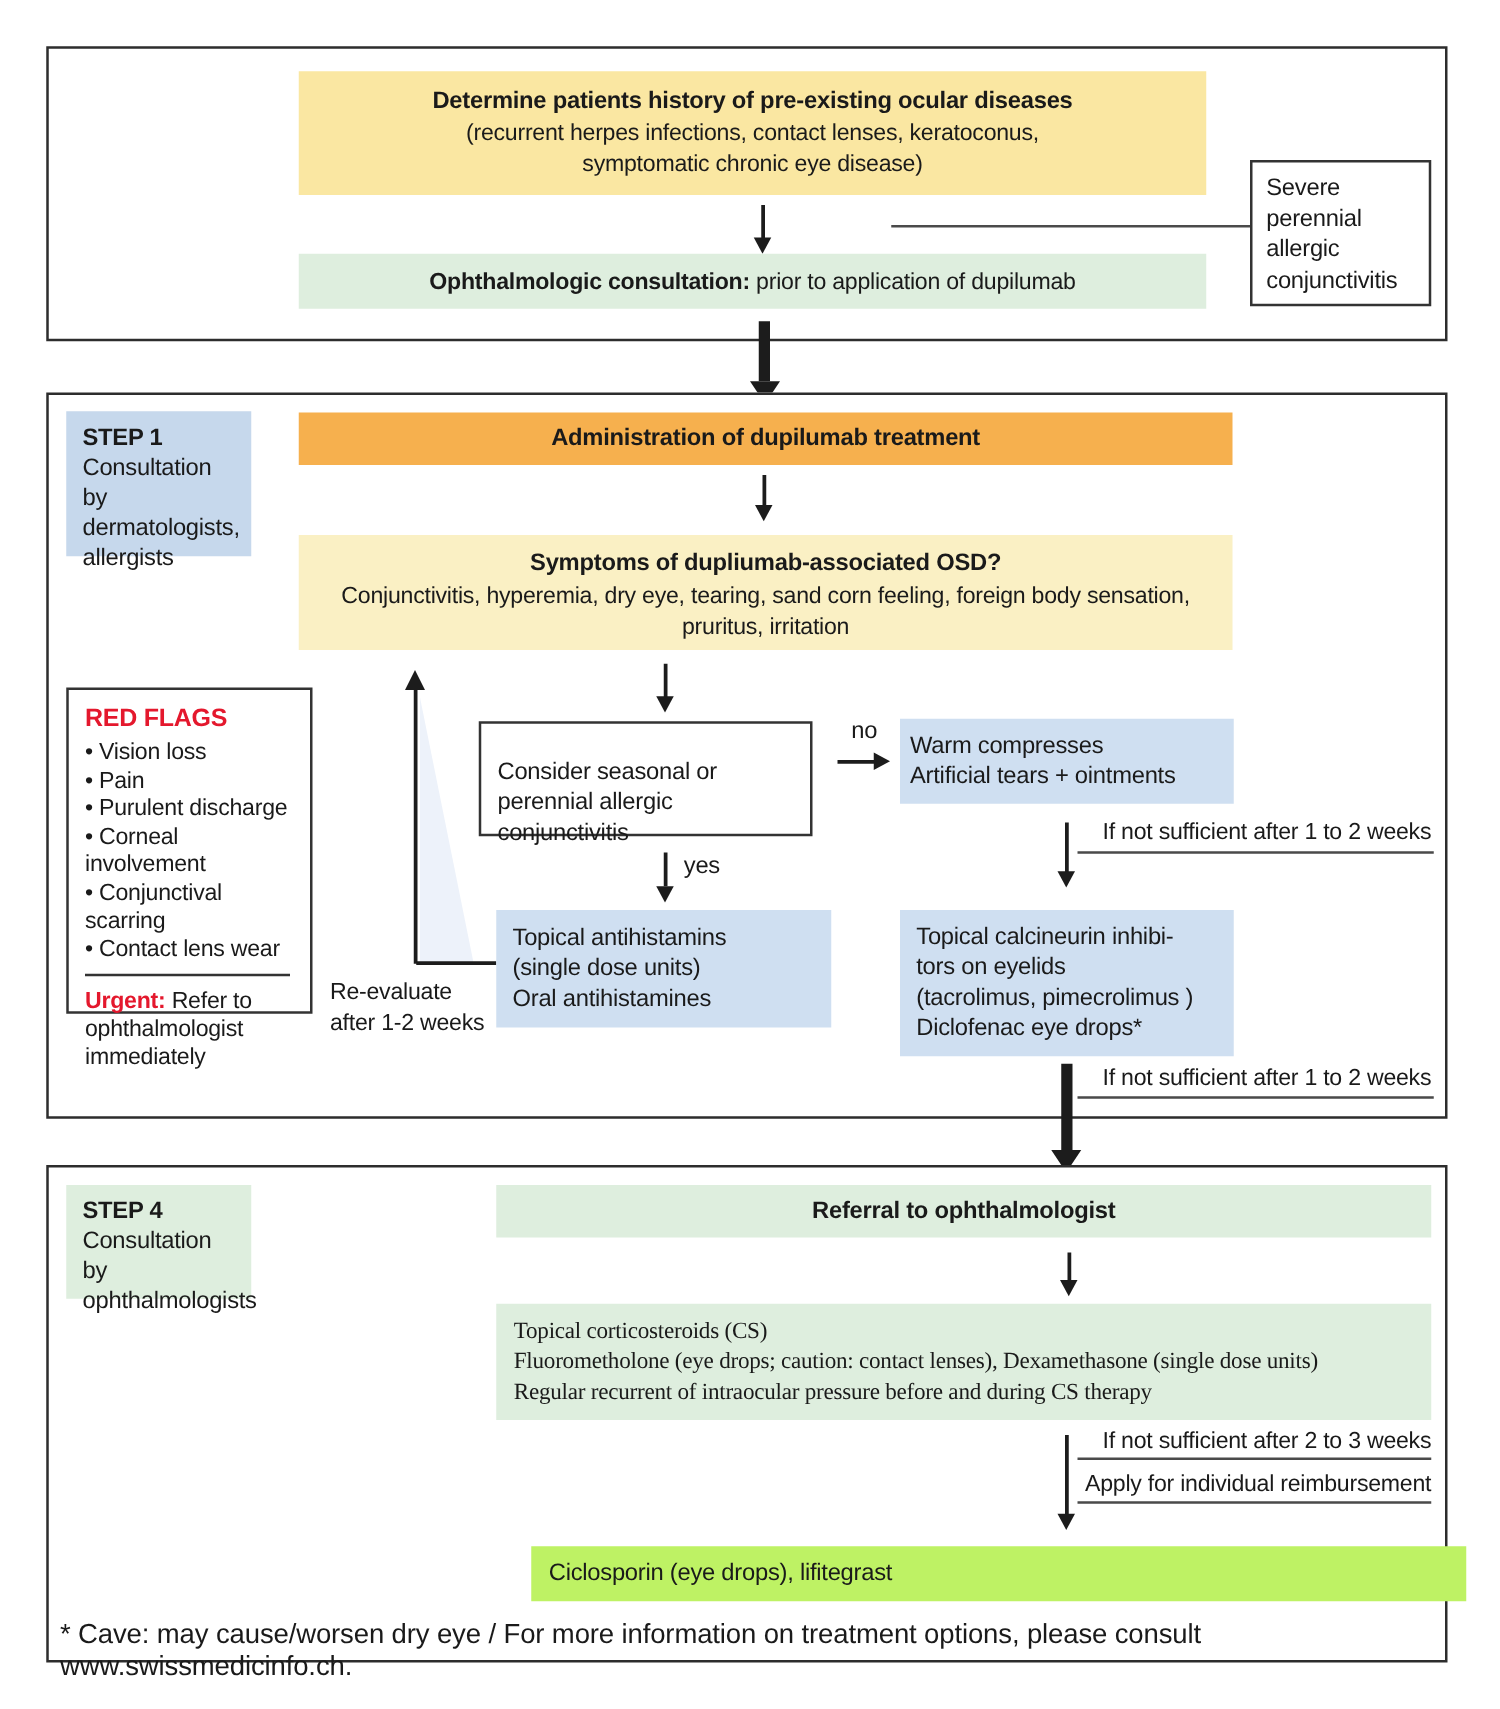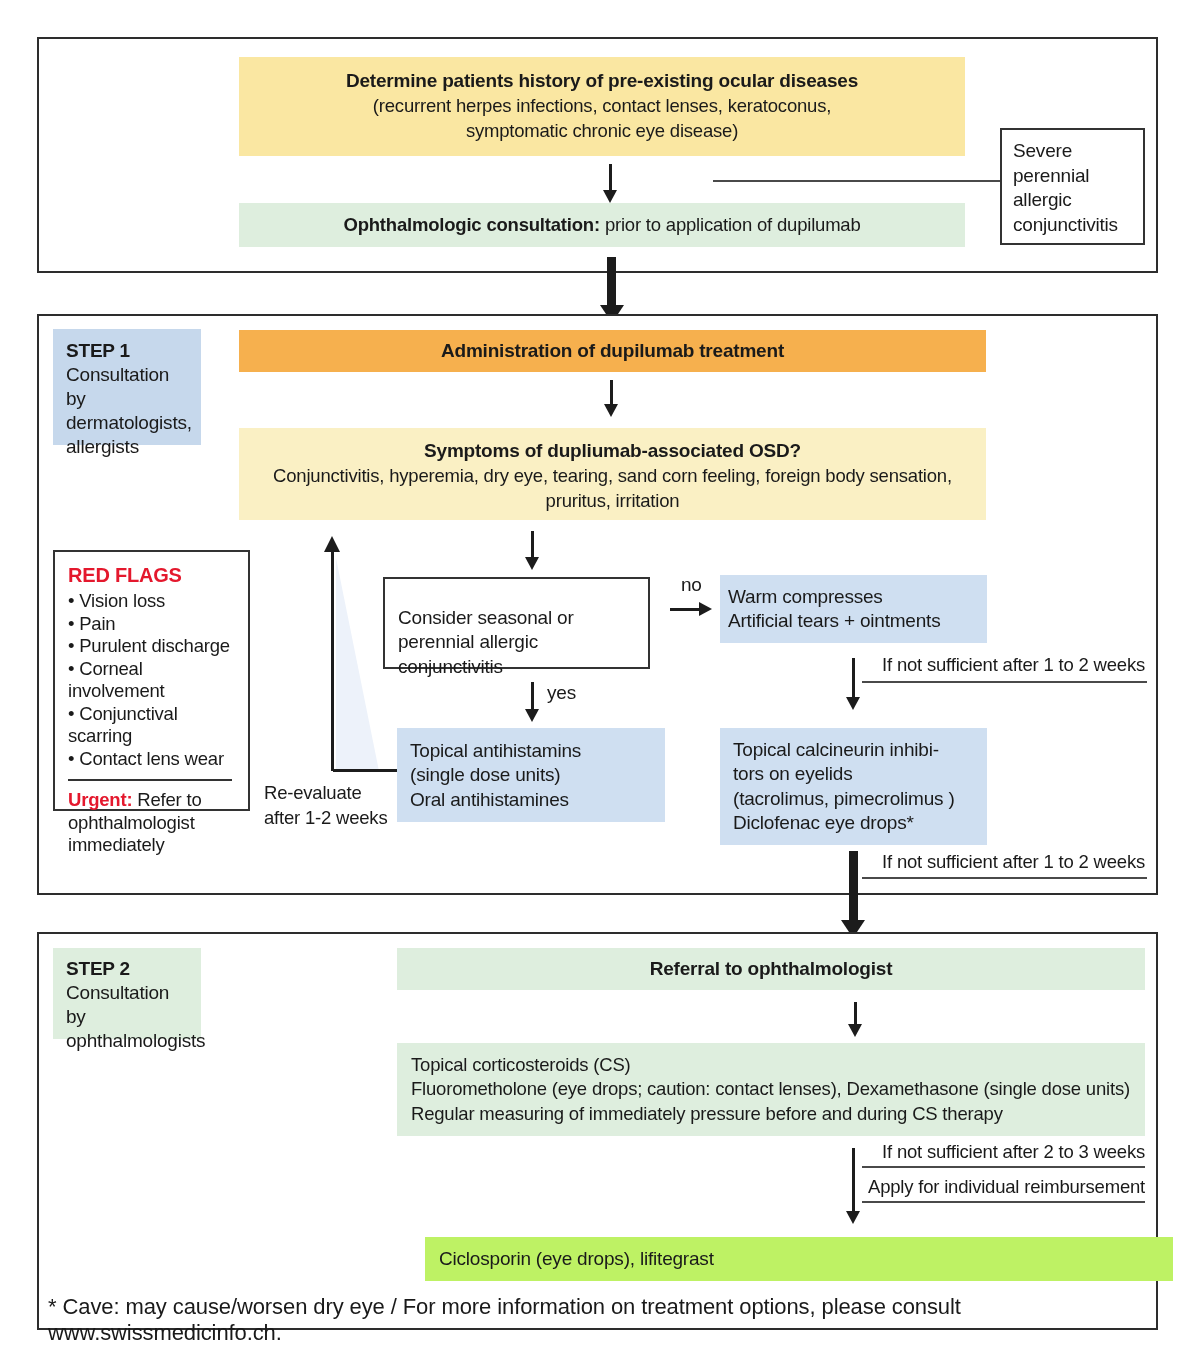--- a/index.html
+++ b/index.html
@@ -160,37 +160,37 @@
   <div class="abs ns-label" style="left:860px;top:851px;">If not sufficient after 1 to 2 weeks</div>
   <div class="gline" style="left:862px;top:877px;width:285px;height:2px;"></div>
   <div>
     <div class="vline" style="left:849px;top:851px;width:9px;height:70px;"></div>
     <div class="tri tri-down-big" style="left:841px;top:920px;"></div>
   </div>
 
   <div class="abs outer" style="left:37px;top:932px;width:1121px;height:398px;"></div>
 
   <div class="abs" style="left:53px;top:948px;width:148px;height:91px;background:#deeede;padding:9px 13px;line-height:24px;font-size:19px;">
-    <div class="b">STEP 2</div>
+    <div class="b">STEP 4</div>
     <span>Consultation by ophthalmologists</span>
   </div>
 
   <div class="abs flex-c b" style="left:397px;top:948px;width:748px;height:42px;background:#deeede;font-size:19px;">
     <span>Referral to ophthalmologist</span>
   </div>
 
   <div>
     <div class="vline" style="left:854px;top:1002px;width:2.5px;height:23px;"></div>
     <div class="tri tri-down" style="left:848px;top:1024px;"></div>
   </div>
 
-  <div class="abs lh24" style="left:397px;top:1043px;width:748px;height:93px;background:#deeede;padding:10px 14px;font-size:18.5px;">
+  <div class="abs lh24" style="left:397px;top:1043px;width:748px;height:93px;background:#deeede;padding:10px 14px;font-size:18.5px;font-family:Liberation Serif, serif;">
     <div>Topical corticosteroids (CS)</div>
     <div>Fluorometholone (eye drops; caution: contact lenses), Dexamethasone (single dose units)</div>
-    <div>Regular measuring of immediately pressure before and during CS therapy</div>
+    <div>Regular recurrent of intraocular pressure before and during CS therapy</div>
   </div>
 
   <div class="abs ns-label" style="left:860px;top:1141px;">If not sufficient after 2 to 3 weeks</div>
   <div class="gline" style="left:862px;top:1166px;width:283px;height:2px;"></div>
   <div class="abs ns-label" style="left:860px;top:1176px;">Apply for individual reimbursement</div>
   <div class="gline" style="left:862px;top:1201px;width:283px;height:2px;"></div>
   <div>
     <div class="vline" style="left:852px;top:1148px;width:2.5px;height:64px;"></div>
     <div class="tri tri-down" style="left:846px;top:1211px;"></div>
   </div>

